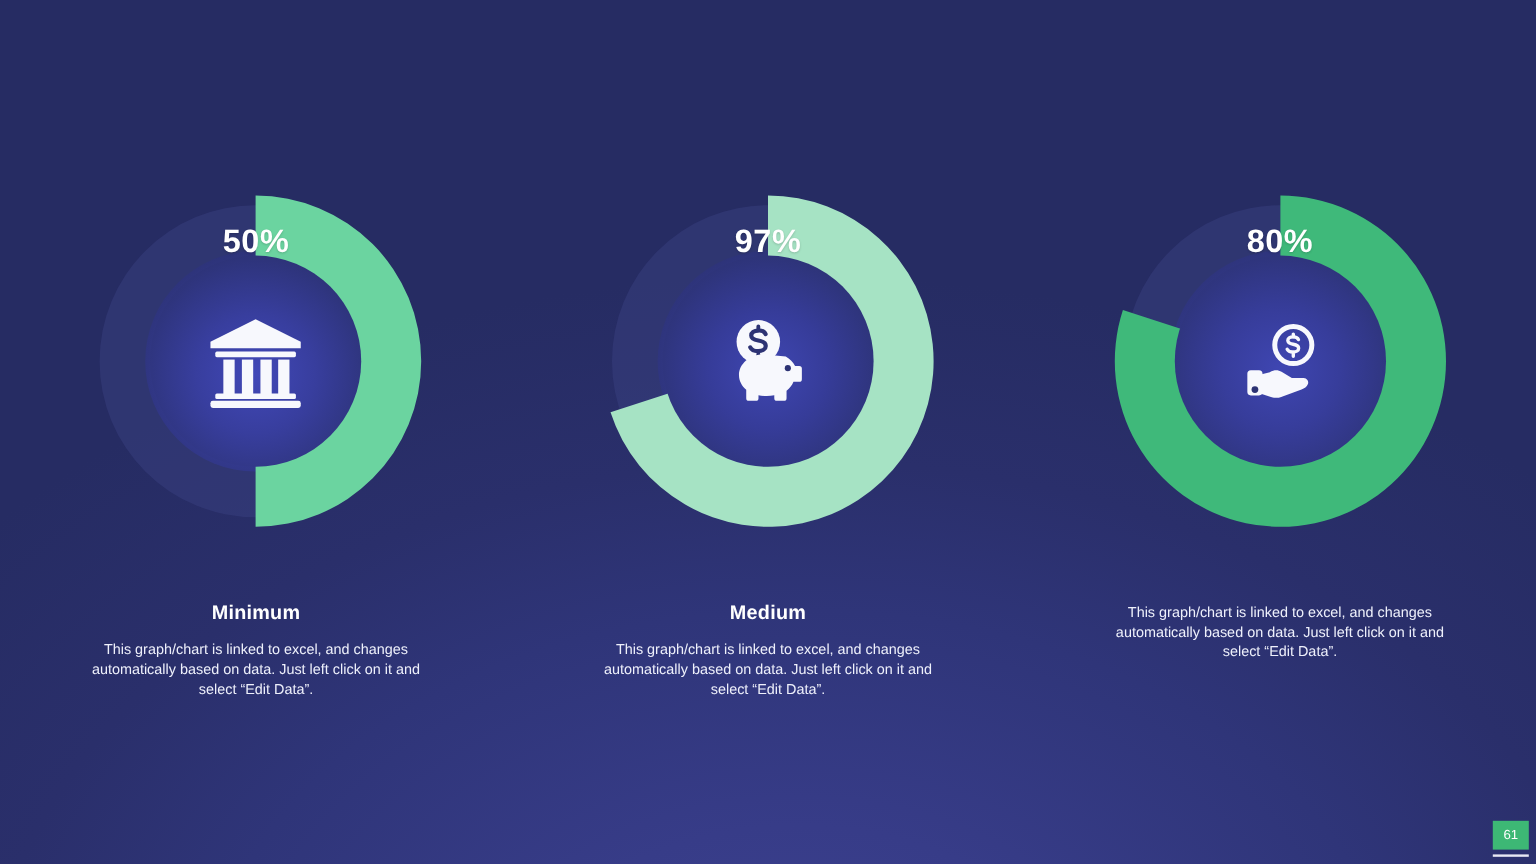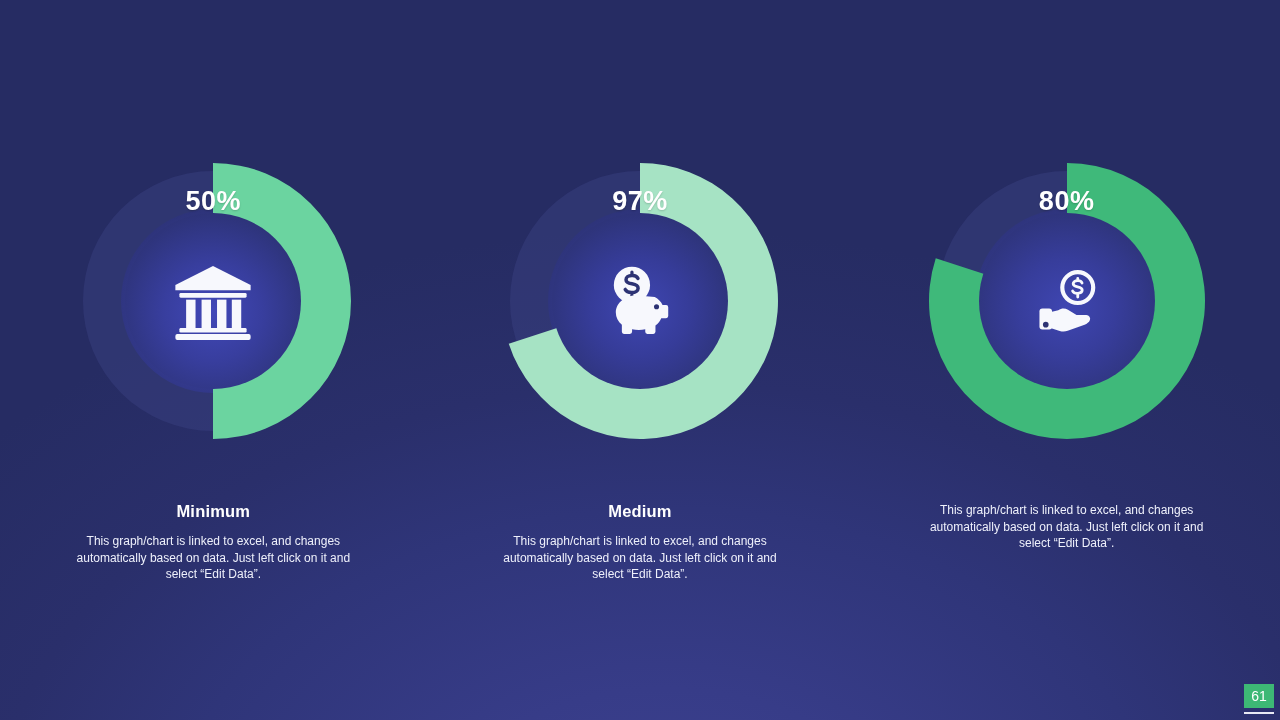--- a/index.html
+++ b/index.html
@@ -45,21 +45,21 @@
     margin-bottom:12px; letter-spacing:.2px;
   }
   .cap-body {
     color:#eef0fb; font-size:12px; line-height:1.38; font-weight:400;
   }
   
   #page-badge {
     position:absolute; right:6px; bottom:12px;
     width:30px; height:24px; background:#3db875;
     display:flex; align-items:center; justify-content:center;
-    color:#ffffff; font-size:14px; font-weight:400;
+    color:#ffffff; font-size:11px; font-weight:400;
   }
   #page-rule {
     position:absolute; right:6px; bottom:6px;
     width:30px; height:2px; background:#e8e9f4;
   }
 </style>
 </head>
 <body>
 
 <div id="slide">

